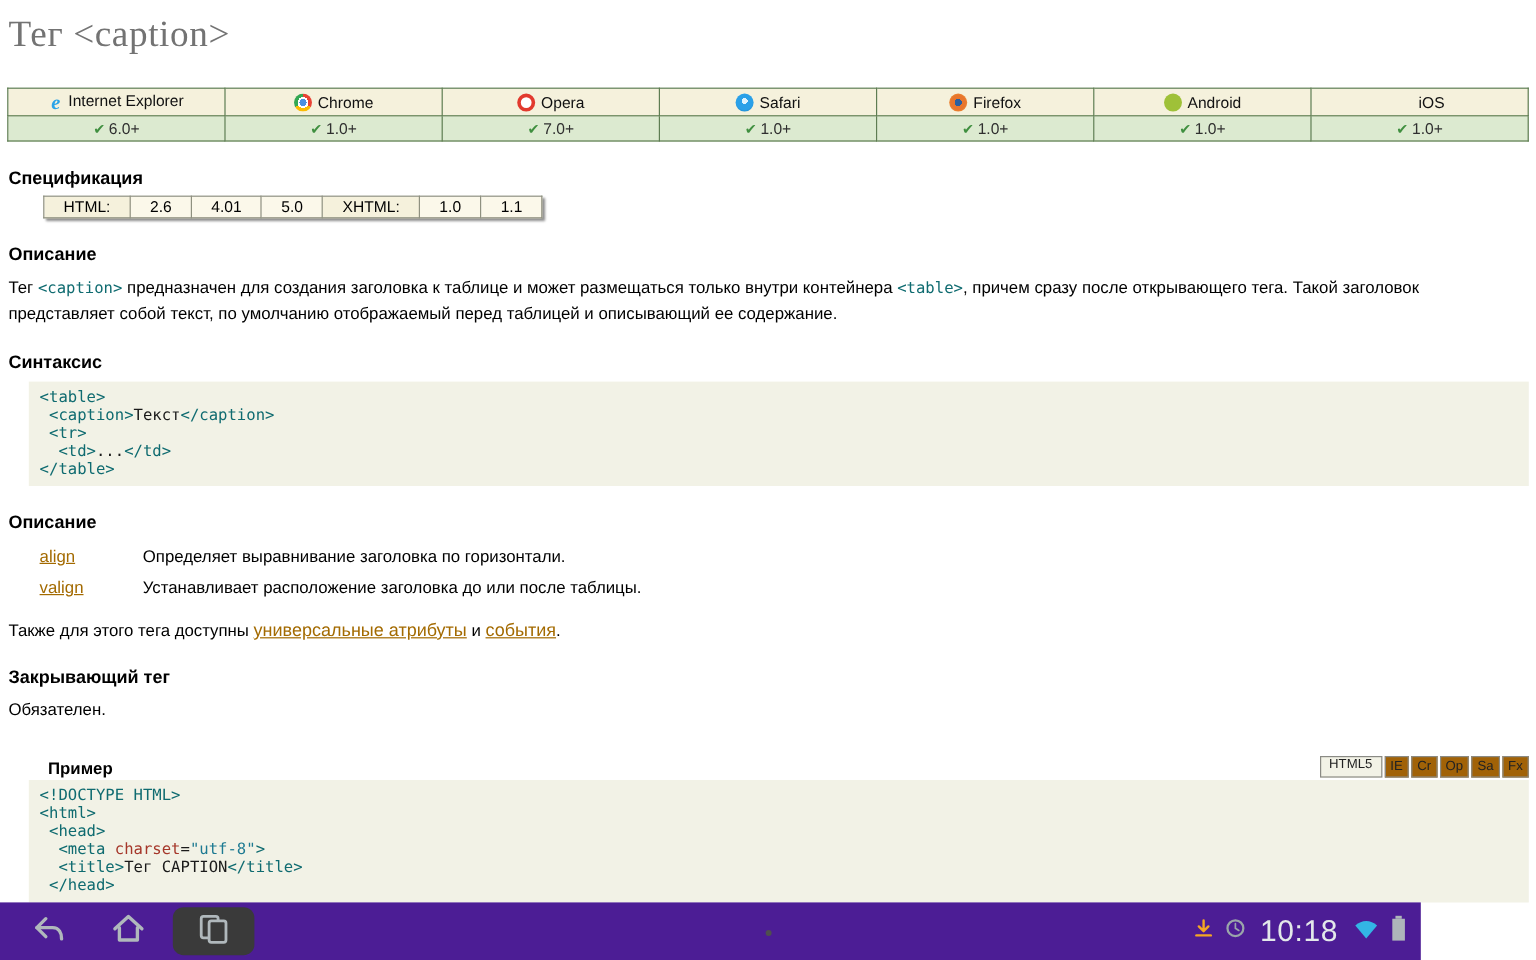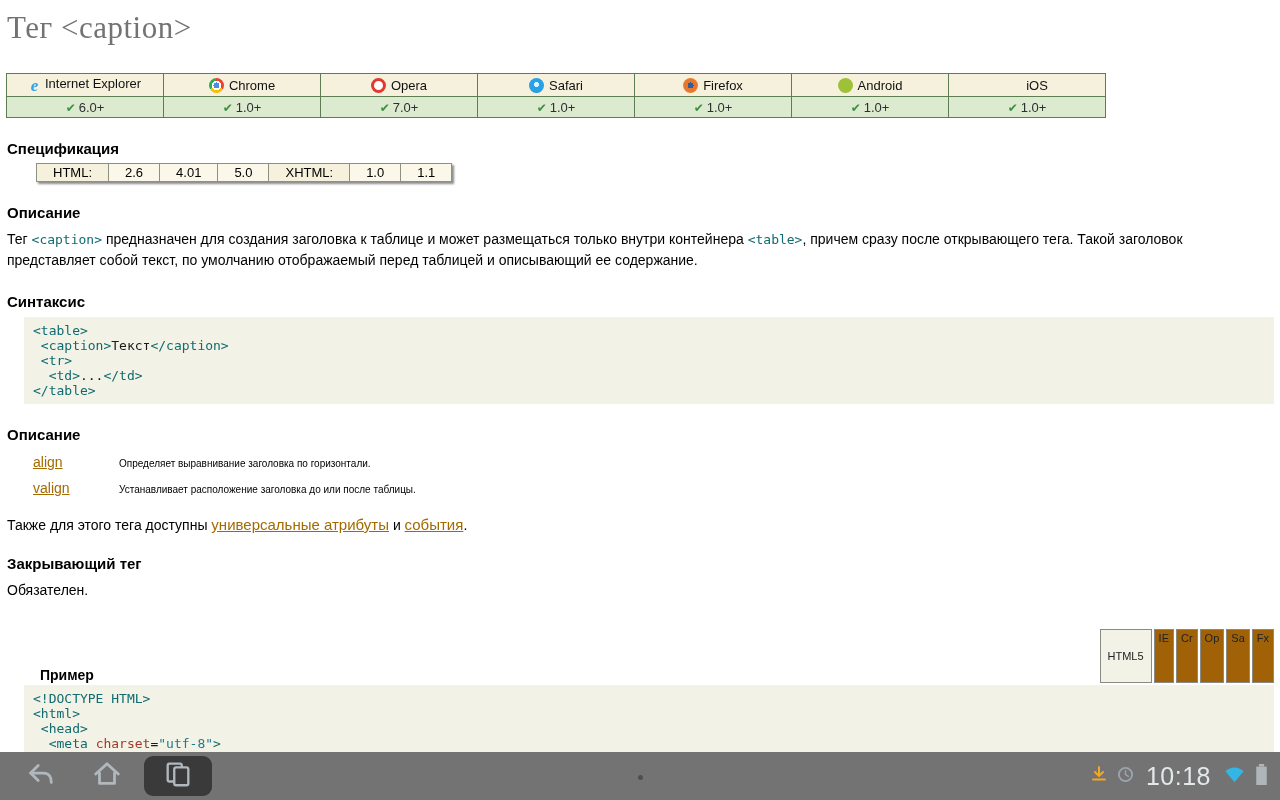--- a/index.html
+++ b/index.html
@@ -6,21 +6,21 @@
   html,body{margin:0;padding:0}
   body{width:1280px;height:800px;overflow:hidden;background:#fff;
        font-family:"Liberation Sans",sans-serif;color:#000;position:relative}
 
   .content{position:absolute;top:0;left:0;width:1280px;height:752px;overflow:hidden;background:#fff}
 
   h1{font-family:"Liberation Serif",serif;font-weight:normal;color:#737373;
      font-size:31px;margin:10px 0 0 7px;letter-spacing:.5px}
 
   
-  .browser-table{width:1100px;margin:27px 6px 0 6px;border-collapse:collapse;
+  .browser-table{width:1268px;margin:27px 6px 0 6px;border-collapse:collapse;
                  table-layout:fixed;font-size:13px}
   .browser-table td{border:1px solid #5e7d52;text-align:center;padding:2px 0;height:21px;vertical-align:middle}
   td.bt-name{background:#f5f1dc;color:#111}
   td.bt-ver{background:#dcead0;color:#2f2f2f}
   .check{color:#3f8f3f;margin-right:3px;font-size:12px}
 
   .bicon{display:inline-block;width:15px;height:15px;border-radius:50%;
          margin-right:5px;vertical-align:-3px;position:relative}
   .bicon-ie{background:none;border-radius:0;width:11px;height:15px}
   .bicon-ie::before{content:"e";font:italic bold 17px/14px "Liberation Serif",serif;color:#2aa3e8}
@@ -51,35 +51,35 @@
   .tok-tag{color:#0f6b70}
   .tok-plain{color:#1a1a1a}
   .tok-attr{color:#a5372a}
   .tok-val{color:#1d7a92}
 
   
   .attr-rows{margin:11px 0 0 33px}
   .attr-row{display:flex;margin-bottom:10px;align-items:baseline}
   .attr-row .link{width:86px;flex:none}
   a.link{color:#a36a00;text-decoration:underline;font-size:14px;cursor:pointer}
-  .attr-desc{font-size:10px}
+  .attr-desc{font-size:14px}
   .note{margin:20px 7px 0 7px;font-size:14px}
   .note a.link{font-size:15px}
 
   
   .example-header{display:flex;align-items:flex-end;margin:28px 6px 0 0}
   .example-header h2{margin:0 0 0 40px;font-size:14px}
   .tabs{margin-left:auto;display:flex}
   .tab{border:1px solid #8a8a84;background:#a16207;font-size:11px;padding:2px 4px;
        margin-left:2px;color:#222;cursor:pointer}
-  .tab.active{background:#f2f2e6;padding:20px 7px}
+  .tab.active{background:#f2f2e6;padding:0 7px}
   .example-block{height:220px;margin-top:2px}
 
   
-  .navbar{position:absolute;left:0;bottom:0;width:1280px;height:48px;background:#737373;
+  .navbar{position:absolute;left:0;bottom:0;width:1184px;height:48px;background:#4c1d95;
           display:flex;align-items:center;z-index:10}
   .nav-left{display:flex;align-items:center;padding-left:8px}
   .nav-btn{width:66px;height:44px;display:flex;align-items:center;justify-content:center;cursor:pointer}
   .nav-recents-wrap{background:#3a3a3a;border-radius:9px;width:68px;height:40px;
           display:flex;align-items:center;justify-content:center;margin-left:4px}
   .center-dot{position:absolute;left:638px;top:23px;width:5px;height:5px;border-radius:50%;background:#4f4f4f}
   .status-right{margin-left:auto;display:flex;align-items:center;padding-right:12px;gap:9px}
   .time{color:#e3e8ea;font-size:25px;margin:0 3px;letter-spacing:.5px}
 </style>
 </head>

